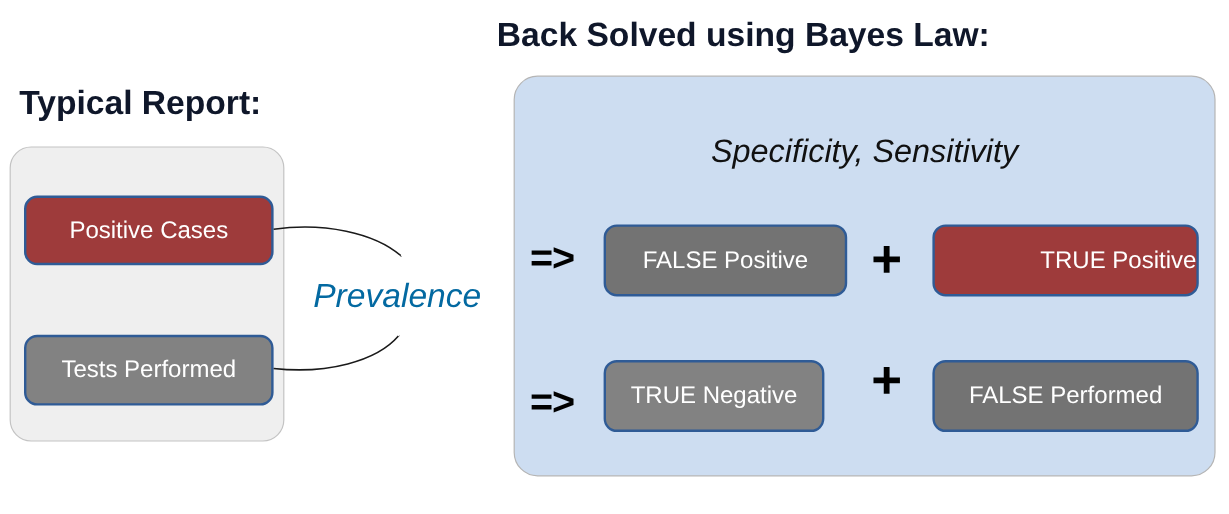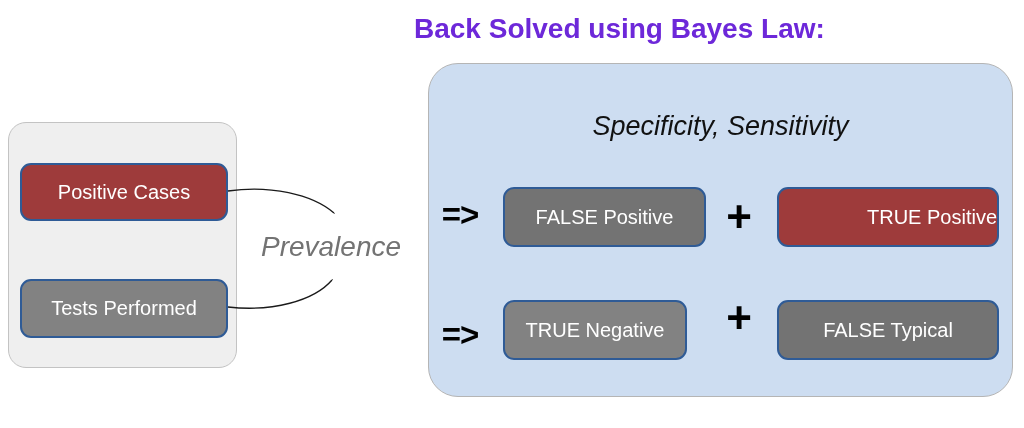--- a/index.html
+++ b/index.html
@@ -3,47 +3,47 @@
 <meta charset="utf-8">
 <style>
   html,body{margin:0;padding:0;background:#ffffff;}
   #canvas{
     position:relative;width:1024px;height:428px;background:#ffffff;
     font-family:"Liberation Sans","DejaVu Sans",sans-serif;color:#111;
     overflow:hidden;
   }
   .heading{
     position:absolute;font-size:28px;font-weight:bold;line-height:1.15;
-    color:#6d28d9;white-space:nowrap;
+    color:#0f172a;white-space:nowrap;
   }
   #heading-left{left:16px;top:70px;}
   #heading-right{left:414px;top:13px;}
   .panel{position:absolute;box-sizing:border-box;}
   #left-panel{
     left:8px;top:122px;width:229px;height:246px;
     background:#efefef;border:1.5px solid #c3c3c3;border-radius:18px;
   }
   #right-panel{
     left:428px;top:63px;width:585px;height:334px;
-    background:#cdddf1;border:1.5px solid #b5b5b5;border-radius:30px;
+    background:#cdddf1;border:1.5px solid #b5b5b5;border-radius:20px;
   }
   .box{
     position:absolute;box-sizing:border-box;border:2px solid #2f5b96;
     border-radius:11px;display:flex;align-items:center;justify-content:center;
     color:#ffffff;font-size:20px;white-space:nowrap;
   }
   .box-red{background:#9e3b3b;}
   .box-dark{background:#737373;}
   .box-gray{background:#828282;}
   #box-positive-cases{left:11px;top:40px;width:208px;height:58px;}
   #box-tests-performed{left:11px;top:156px;width:208px;height:59px;}
   #prevalence{
     position:absolute;left:251px;top:232px;width:160px;height:30px;
     display:flex;align-items:center;justify-content:center;
-    font-size:28px;font-style:italic;color:#737373;white-space:nowrap;
+    font-size:28px;font-style:italic;color:#0369a1;white-space:nowrap;
   }
   #subtitle{
     position:absolute;left:0;top:47px;width:100%;text-align:center;
     font-size:27px;font-style:italic;color:#111;white-space:nowrap;
   }
   .implies{
     position:absolute;left:2px;width:58px;height:60px;
     display:flex;align-items:center;justify-content:center;
     font-size:33px;font-weight:bold;color:#000;letter-spacing:-1px;
   }
@@ -60,20 +60,21 @@
   #box-true-positive{left:348px;top:123px;width:222px;height:60px;justify-content:flex-end;}
   #box-true-negative{left:74px;top:236px;width:184px;height:60px;}
   #box-false-negative{left:348px;top:236px;width:222px;height:60px;}
   #arrows-svg{position:absolute;left:220px;top:182px;width:150px;height:135px;}
 </style>
 </head>
 <body>
 
 <div id="canvas">
 
+  <div id="heading-left" class="heading">Typical Report:</div>
 
   <div id="heading-right" class="heading">Back Solved using Bayes Law:</div>
 
   <div id="left-panel" class="panel">
     <div id="box-positive-cases" class="box box-red">
       <span>Positive Cases</span>
     </div>
     <div id="box-tests-performed" class="box box-gray">
       <span>Tests Performed</span>
     </div>
@@ -102,17 +103,17 @@
     <div id="box-true-positive" class="box box-red">
       <span>TRUE Positive</span>
     </div>
 
     <div id="implies-2" class="implies">=&gt;</div>
     <div id="box-true-negative" class="box box-gray">
       <span>TRUE Negative</span>
     </div>
     <div id="plus-2" class="plus">+</div>
     <div id="box-false-negative" class="box box-dark">
-      <span>FALSE Typical</span>
+      <span>FALSE Performed</span>
     </div>
   </div>
 
 </div>
 
 </body></html>

